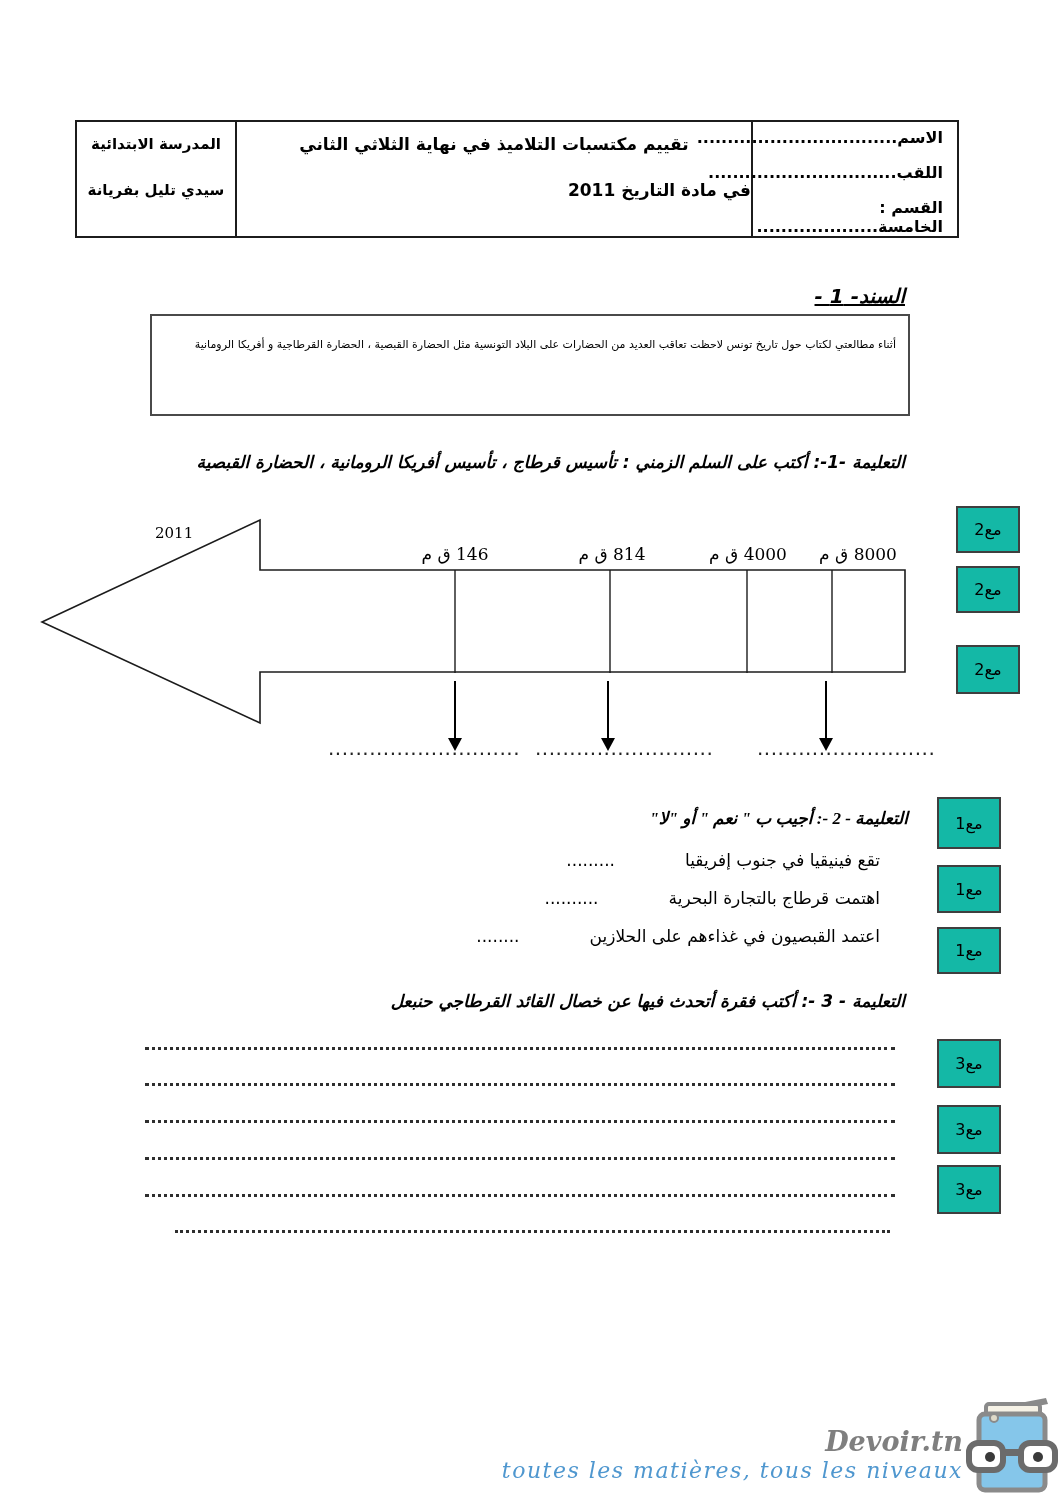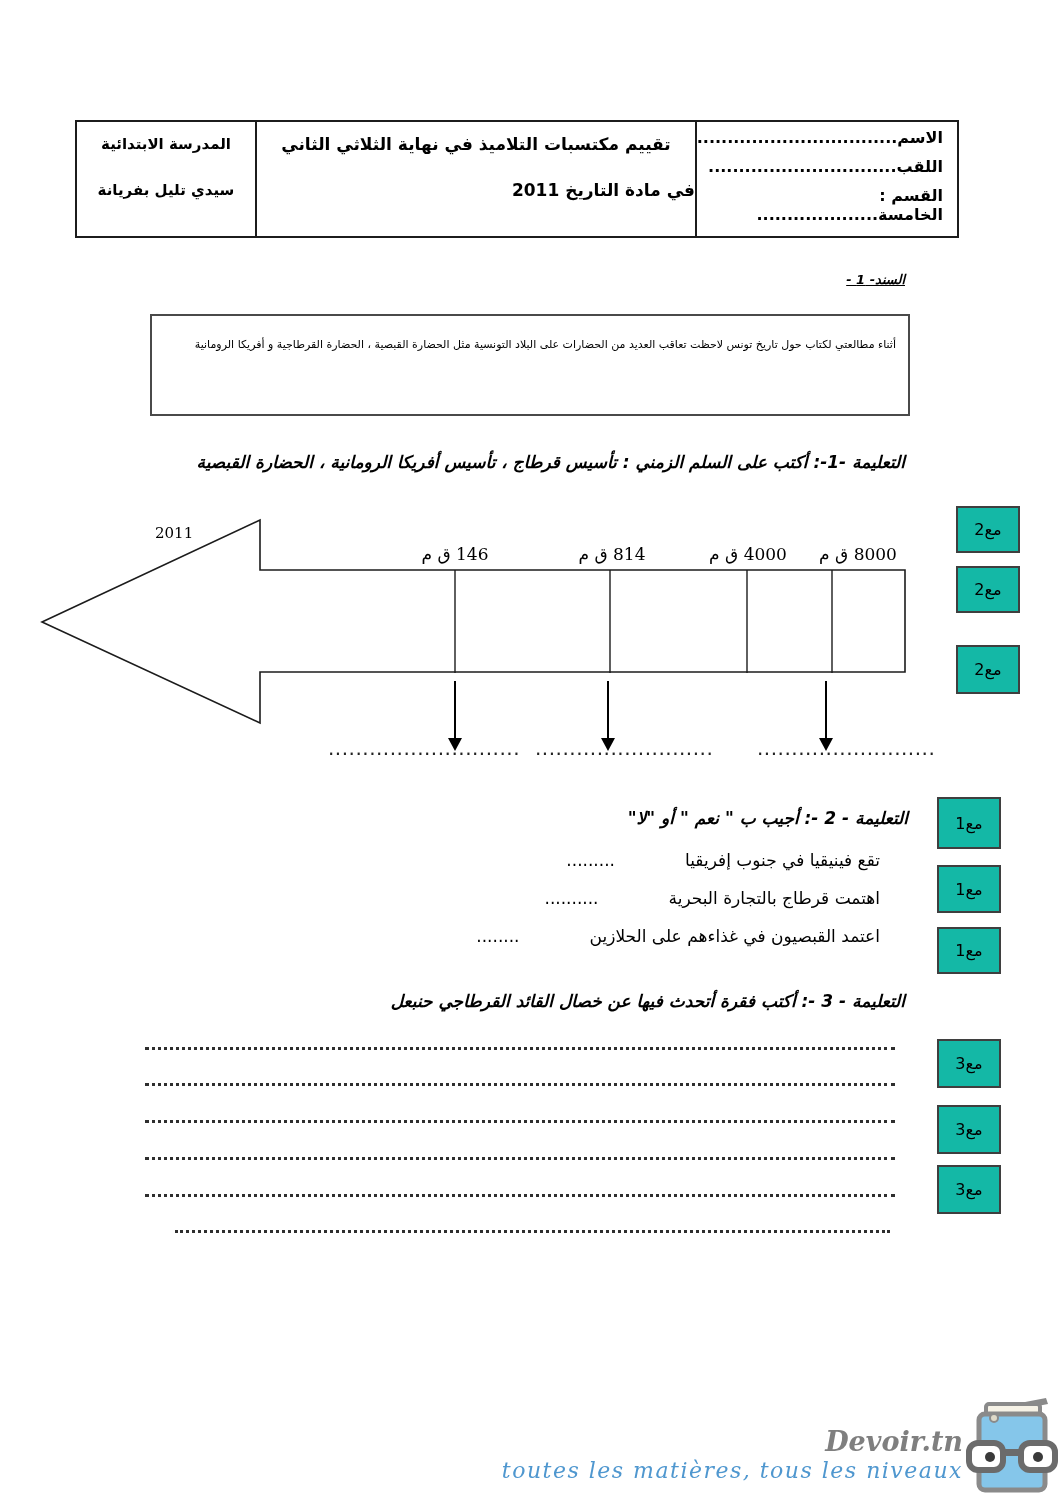--- a/index.html
+++ b/index.html
@@ -3,35 +3,35 @@
 <meta charset="utf-8">
 <style>
   html,body{margin:0;padding:0;background:#ffffff;}
   .page{position:relative;width:1058px;height:1497px;background:#ffffff;
         font-family:"DejaVu Sans",sans-serif;color:#000;overflow:hidden;}
 
   
   .header-table{position:absolute;left:75px;top:120px;width:884px;height:118px;
                 border:2px solid #1c1c1c;display:flex;direction:rtl;box-sizing:border-box;}
   .cell{box-sizing:border-box;}
-  .cell-student{width:262px;border-left:2px solid #1c1c1c;padding:6px 14px 12px 6px;
+  .cell-student{width:206px;border-left:2px solid #1c1c1c;padding:6px 14px 0 6px;
                 font-weight:bold;font-size:16px;display:flex;flex-direction:column;
                 justify-content:space-between;text-align:right;}
   .cell-title{flex:1;text-align:center;font-weight:bold;font-size:17px;padding-top:12px;}
   .cell-title .t2{margin-top:26px;text-align:right;}
-  .cell-school{width:180px;border-right:2px solid #1c1c1c;text-align:center;
+  .cell-school{width:160px;border-right:2px solid #1c1c1c;text-align:center;
                font-weight:bold;font-size:15px;padding-top:13px;}
   .cell-school .s2{margin-top:28px;}
 
   
-  .sanad-heading{position:absolute;right:153px;top:272px;direction:rtl;
-                 font-weight:bold;font-style:italic;font-size:13px;text-decoration:underline;}
+  .sanad-heading{position:absolute;right:153px;top:284px;direction:rtl;
+                 font-weight:bold;font-style:italic;font-size:20px;text-decoration:underline;}
   .inst{position:absolute;direction:rtl;font-weight:bold;font-style:italic;font-size:17px;white-space:nowrap;}
   #inst1{right:153px;top:452px;}
-  #inst2{right:150px;top:808px;}
+  #inst2{right:150px;top:808px;font-family:Liberation Serif, serif;}
   #inst3{right:153px;top:991px;}
 
   
   .support-box{position:absolute;left:150px;top:314px;width:760px;height:102px;
                border:2px solid #4a4a4a;box-sizing:border-box;direction:rtl;
                text-align:right;font-size:11px;line-height:49px;padding:4px 12px 0 10px;}
 
   
   .timeline-svg{position:absolute;left:0;top:500px;}
   .tl-label{position:absolute;direction:rtl;font-family:"DejaVu Serif",serif;

